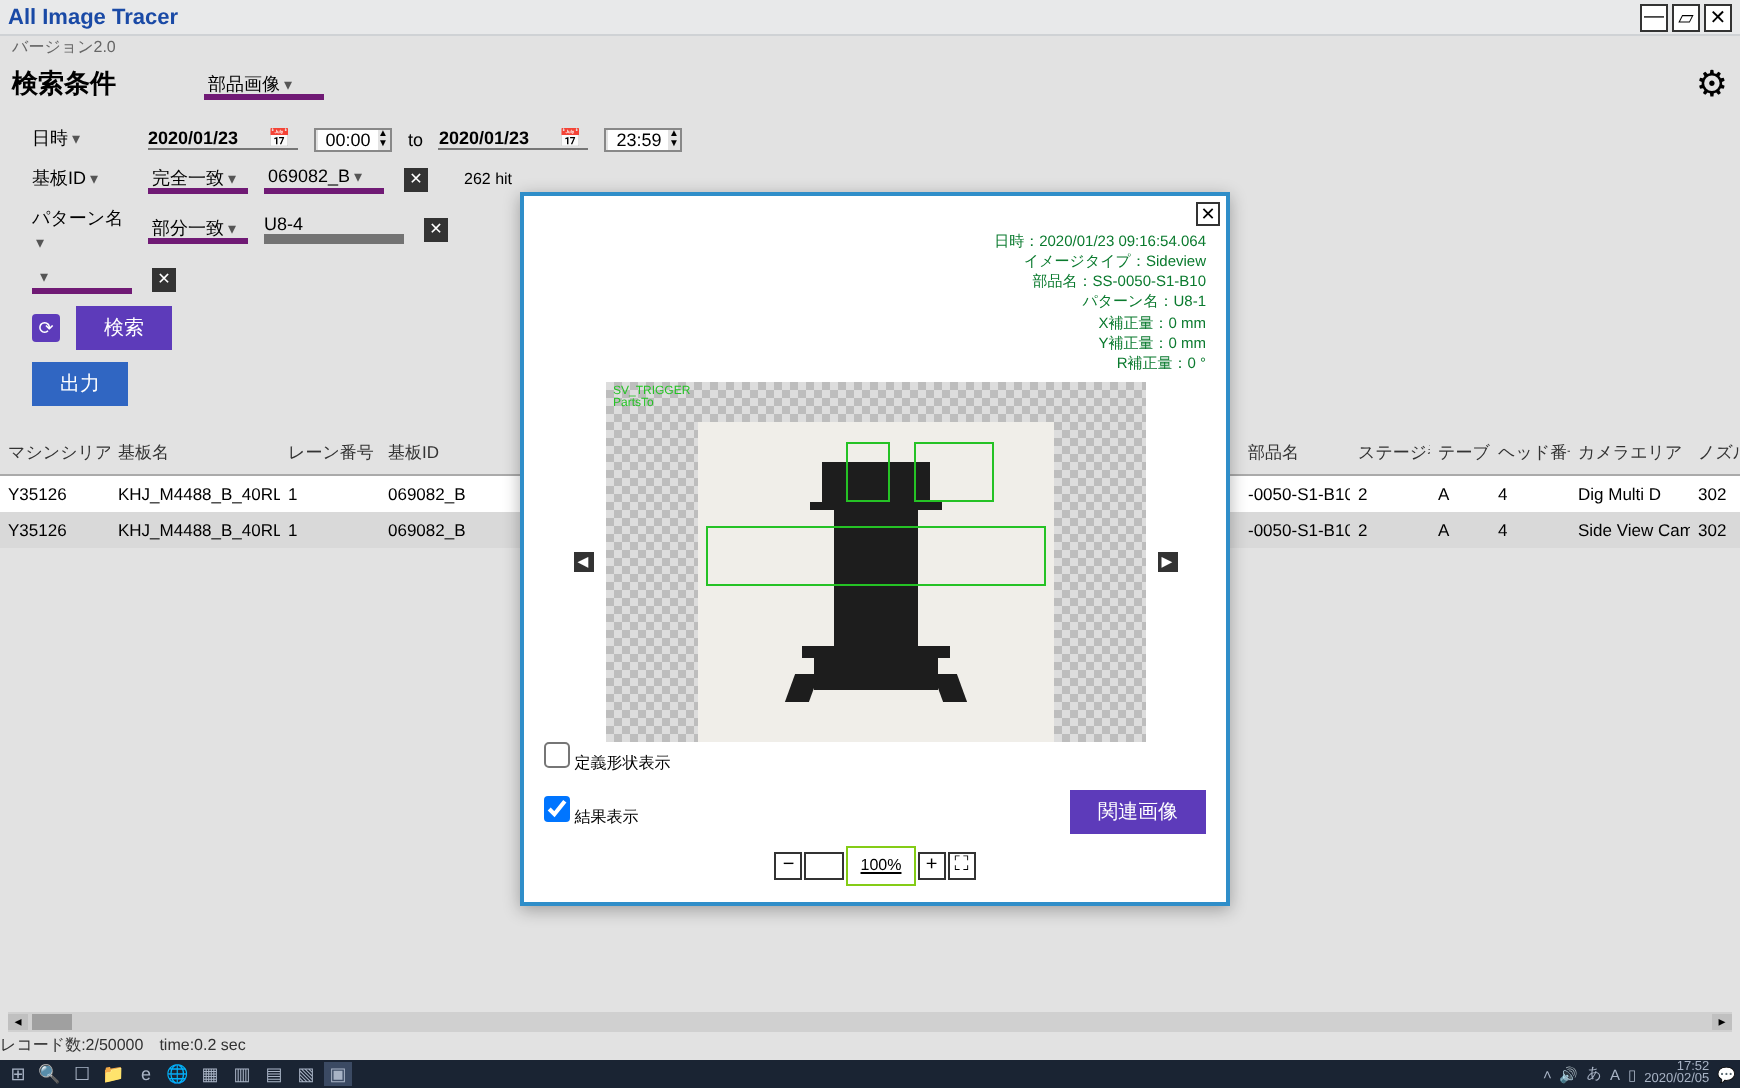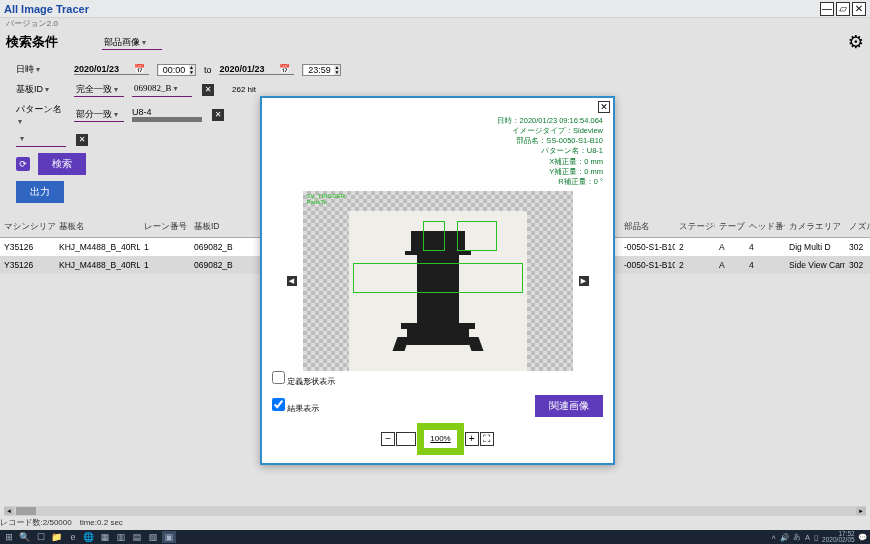--- a/index.html
+++ b/index.html
@@ -8,21 +8,21 @@
 .title-bar { background: #e8e9ea; height: 18px; display: flex; align-items: center; padding: 0 4px; border-bottom: 1px solid #cfd2d5; }
 .title-bar .title { color: #1a4aa6; font-weight: bold; font-size: 11px; flex: 1; }
 .title-bar .win-btn { width: 14px; height: 14px; border: 1px solid #333; margin-left: 2px; display: inline-flex; align-items: center; justify-content: center; font-size: 10px; cursor: pointer; background: #fff; }
 
 .version { font-size: 8px; color: #666; padding: 0 6px; }
 
 .toolbar { display: flex; align-items: center; padding: 2px 6px; gap: 24px; }
 .search-label { font-size: 13px; font-weight: bold; margin-right: 20px; }
 .gear { margin-left: auto; font-size: 18px; cursor: pointer; }
 
-.dd { border: none; border-bottom: 1px solid #701a75; background: transparent; font-size: 9px; padding: 1px 2px; height: 15px; font-family: Liberation Serif, serif; }
+.dd { border: none; border-bottom: 3px solid #701a75; background: transparent; font-size: 9px; padding: 1px 2px; height: 15px; }
 .dd-arrow::after { content: "▾"; font-size: 8px; margin-left: 2px; color: #555; }
 
 .filters { padding: 2px 16px; }
 .row { display: flex; align-items: center; margin: 6px 0; gap: 8px; }
 .lbl { font-size: 9px; width: 50px; display: inline-block; }
 .txt { border: none; border-bottom: 5px solid #737373; background: transparent; font-size: 9px; width: 70px; }
 .date-box { display: inline-flex; align-items: center; border-bottom: 1px solid #777; width: 75px; }
 .date-box input { border: none; background: transparent; font-size: 9px; width: 60px; font-weight: bold; }
 .cal { font-size: 9px; }
 .time-box { border: 1px solid #888; display: inline-flex; align-items: center; padding: 0 1px; }
@@ -61,21 +61,21 @@
 .photo { position: absolute; left: 46px; top: 20px; width: 178px; height: 160px; background: #f0eee9; }
 .part { position: absolute; background: #1d1d1d; }
 .green { position: absolute; border: 1px solid #25c225; }
 .ov-text { position: absolute; left: 4px; top: 2px; font-size: 6px; color: #25c225; line-height: 1.1; }
 
 .checks { padding: 6px 10px 2px; display:flex; align-items:center;}
 .checks label { font-size: 8px; margin-right: 14px; }
 .checks .send { margin-left: auto; }
 .zoom { display:flex; align-items:center; justify-content:center; gap:1px; padding: 4px 0 8px; }
 .zoom .zbtn { width: 14px; height: 14px; border: 1px solid #333; display:inline-flex;align-items:center;justify-content:center;font-size:10px;cursor:pointer;background:#fff; }
-.zoom .zval { border: 7px solid #84cc16; padding: 0 6px; font-size: 8px; height:32px; display:inline-flex;align-items:center;text-decoration:underline; }
+.zoom .zval { border: 1px solid #84cc16; padding: 0 6px; font-size: 8px; height:20px; display:inline-flex;align-items:center;text-decoration:underline; }
 
 
 .taskbar { position: absolute; left: 0; right: 0; bottom: 0; height: 14px; background: #1a2433; display: flex; align-items: center; padding: 0 2px; color: #a8b3c5; font-size: 7.5px; }
 .taskbar .tb { width: 14px; height: 12px; margin-right: 2px; display: inline-flex; align-items: center; justify-content: center; background: #1a2433; cursor: pointer; font-size: 9px; }
 .taskbar .tb.active { background: #3b4a63; }
 .taskbar .tray { margin-left: auto; display: flex; align-items: center; gap: 4px; }
 .taskbar .clock { text-align: right; line-height: 1; font-size: 6.5px; }
 </style>
 </head>
 <body>

